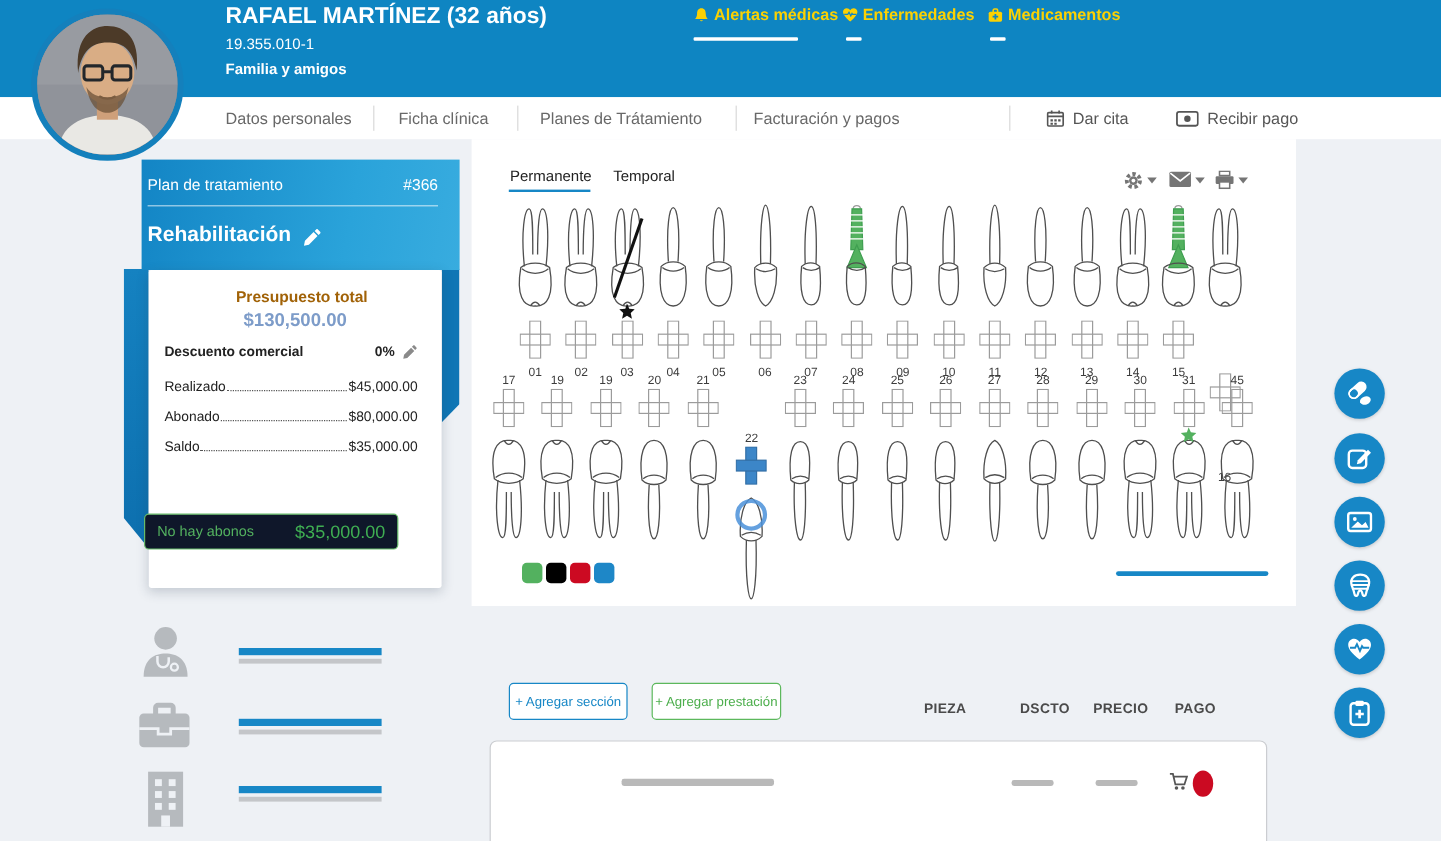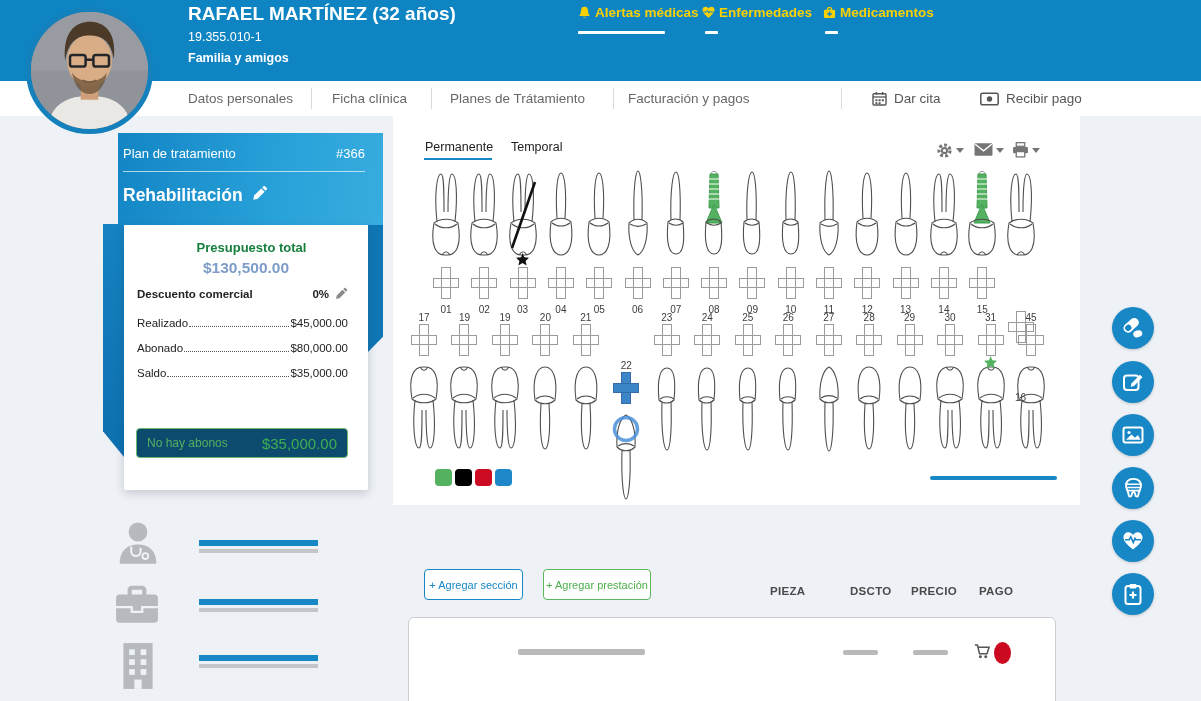--- a/index.html
+++ b/index.html
@@ -37,29 +37,29 @@
   .swatch { width:17px; height:17px; border-radius:4px; cursor:pointer; }
   .odo-slider { left:930px; top:476px; width:127px; height:4px; background:#1787c6; border-radius:2px; }
 
   
   .plan-top { left:118px; top:133px; width:265px; height:92px; background:linear-gradient(100deg,#1385c5 0%,#2aa3da 65%,#38acdf 100%); }
   .fold-left { left:103px; top:224px; width:21px; height:233px; background:linear-gradient(#1582c1,#0d6fae); clip-path:polygon(0 0,100% 0,100% 100%,0 89%); }
   .fold-right { left:368px; top:224px; width:15px; height:128px; background:#0f76b5; clip-path:polygon(0 0,100% 0,100% 88%,0 100%); }
   .plan-title { left:123px; top:146px; color:#fff; font-size:13px; }
   .plan-number { left:318px; top:146px; width:47px; text-align:right; color:#fff; font-size:13px; }
   .plan-divider { left:123px; top:171px; width:242px; height:1px; background:rgba(255,255,255,.65); }
-  .plan-name { left:123px; top:185px; color:#fff; font-size:17.5px; font-weight:bold; display:flex; align-items:flex-start; gap:9px; }
+  .plan-name { left:123px; top:185px; color:#fff; font-size:17.5px; font-weight:bold; display:flex; align-items:flex-end; gap:9px; }
   .plan-card { left:124px; top:225px; width:244px; height:265px; background:#fff; border-radius:2px; box-shadow:0 3px 10px rgba(40,60,80,.22); }
-  .budget-label { left:124px; top:240px; width:220px; text-align:center; font-size:13px; font-weight:bold; color:#15803d;padding-left:35px; }
+  .budget-label { left:124px; top:240px; width:220px; text-align:center; font-size:13px; font-weight:bold; color:#a16207;padding-left:35px; }
   .budget-total { left:124px; top:259px; width:244px; text-align:center; font-size:15.5px; color:#7d9cc9; font-weight:bold; }
   .disc-row { left:137px; top:287px; width:211px; display:flex; justify-content:space-between; align-items:center; font-size:11.5px; font-weight:bold; color:#222; }
   .disc-right { display:flex; align-items:center; gap:6px; font-weight:bold; }
   .dotrow { position:absolute; left:137px; width:211px; display:flex; align-items:baseline; font-size:11.5px; color:#222; }
   .dotrow .lead { flex:1; border-bottom:1.6px dotted #555; margin:0 1px 3px 1px; }
-  .balance-box { left:136px; top:428px; width:212px; height:30px; border:1px solid #67bb6a; border-radius:4px; display:flex; justify-content:space-between; align-items:center; padding:0 10px; background:#0c4a6e; }
+  .balance-box { left:120px; top:428px; width:212px; height:30px; border:1px solid #67bb6a; border-radius:4px; display:flex; justify-content:space-between; align-items:center; padding:0 10px; background:#0f172a; }
   .balance-note { color:#53b15f; font-size:12px; }
   .balance-value { color:#3fae52; font-size:15px; }
 
   
   .sk-bar-blue { left:199px; width:119px; height:6px; background:#1787c6; }
   .sk-bar-gray { left:199px; width:119px; height:4px; background:#c4c6c9; }
 
   
   .btn-add { top:569px; height:31px; background:#fff; border-radius:4px; font-size:11px; display:flex; align-items:center; justify-content:center; cursor:pointer; font-family:"Liberation Sans",sans-serif; }
   .btn-blue { left:424px; width:99px; border:1.5px solid #1787c6; color:#1787c6; }

